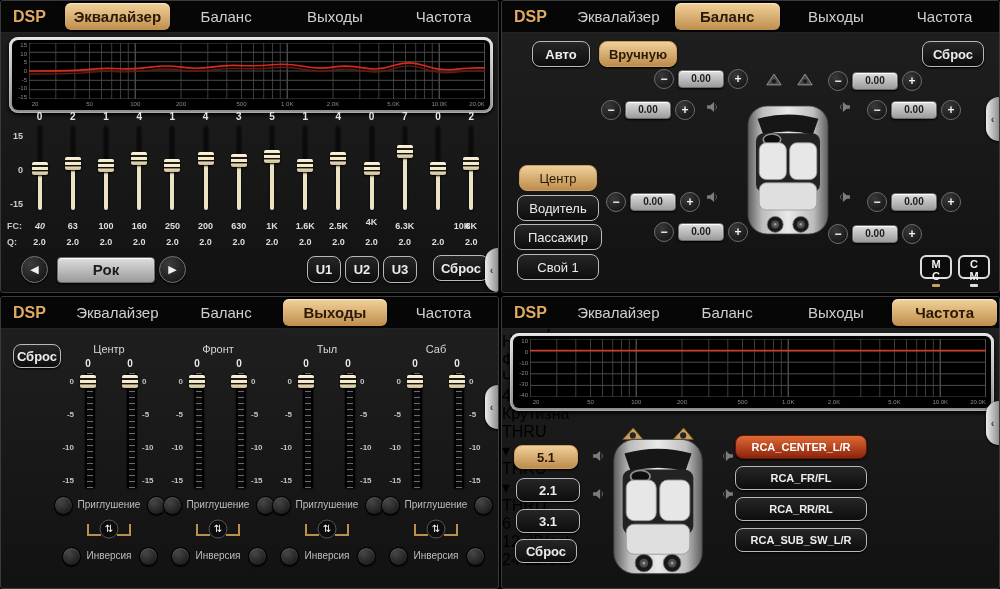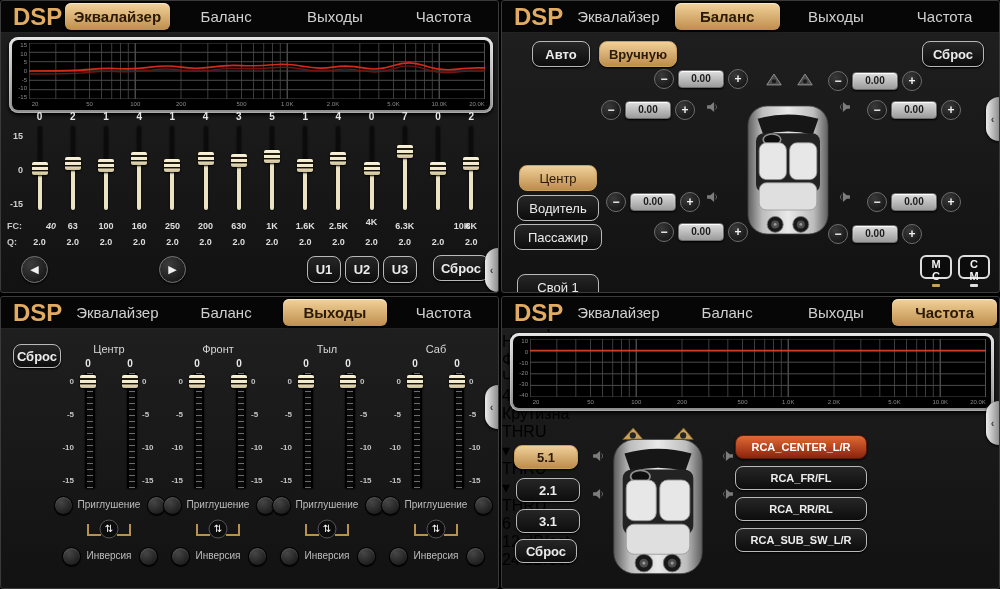--- a/index.html
+++ b/index.html
@@ -2,21 +2,21 @@
 <html><head>
 <meta charset="utf-8">
 <style>
   html,body{margin:0;padding:0;background:#000;}
   body{width:1000px;height:589px;position:relative;font-family:"Liberation Sans",sans-serif;-webkit-font-smoothing:antialiased;overflow:hidden;}
   .panel{position:absolute;width:497px;height:291px;background:linear-gradient(180deg,#202020,#121212);border:1px solid #3a3a3a;border-radius:3px;overflow:hidden;}
   #p-eq{left:0;top:0}#p-bal{left:501px;top:0}#p-out{left:0;top:296px}#p-frq{left:501px;top:296px}
 
   
   .tabbar{position:absolute;left:0;top:0;right:0;height:31px;background:#060606;display:flex;align-items:center;padding-left:12px;border-bottom:1px solid #232323;}
-  .brand{width:50px;font-size:24px;font-weight:bold;color:#e2ab62;text-shadow:0 1px 1px #000;}
+  .brand{width:50px;font-size:16px;font-weight:bold;color:#e2ab62;text-shadow:0 1px 1px #000;}
   .tab{flex:1;text-align:center;font-size:15px;color:#cfcfcf;height:27px;line-height:27px;border-radius:6px;margin:0 2px;cursor:default;}
   .tab.active{background:linear-gradient(180deg,#f2d29a,#bf8e4d);color:#2a1a06;font-weight:bold;box-shadow:0 1px 3px #000,inset 0 1px 1px rgba(255,255,255,.55);}
 
   
   .bezel{position:absolute;left:8px;top:36px;width:478px;background:linear-gradient(180deg,#e3e3e3,#8b8b8b);border-radius:9px;padding:3px;box-shadow:0 2px 4px #000,inset 0 0 2px #fff;}
   .plotwrap{position:relative;background:#000;border-radius:6px;overflow:hidden;}
   .ylab{position:absolute;left:2px;top:2px;bottom:10px;width:13px;display:flex;flex-direction:column;justify-content:space-between;font-size:6px;color:#8a8a8a;text-align:right;}
   .svgbox{position:absolute;left:17px;top:3px;}
   .xlab{position:absolute;left:17px;bottom:1px;height:8px;right:2px;font-size:6px;color:#8a8a8a;}
   .xlab span{position:absolute;transform:translateX(-50%);}
@@ -263,21 +263,21 @@
       </div>
     </div>
   <div id="eq-side">
       <div class="sidescale" style="left: 2px; top: 130px;">15</div>
       <div class="sidescale" style="left: 2px; top: 164px;">0</div>
       <div class="sidescale" style="left: 2px; top: 198px;">-15</div>
     </div>
   <div class="row-label" style="top:220px">FC:</div>
   <div class="row-label" style="top:236px">Q:</div>
   <div id="eq-fcq">
-      <div class="fcq" style="left: 32px; top: 220px; font-style: italic;">40</div>
+      <div class="fcq" style="left: 21px; top: 220px; font-style: italic;">40</div>
       <div class="fcq" style="left: 20.6px; top: 236px;">2.0</div>
       <div class="fcq" style="left: 53.8px; top: 220px;">63</div>
       <div class="fcq" style="left: 53.8px; top: 236px;">2.0</div>
       <div class="fcq" style="left: 87px; top: 220px;">100</div>
       <div class="fcq" style="left: 87px; top: 236px;">2.0</div>
       <div class="fcq" style="left: 120.2px; top: 220px;">160</div>
       <div class="fcq" style="left: 120.2px; top: 236px;">2.0</div>
       <div class="fcq" style="left: 153.4px; top: 220px;">250</div>
       <div class="fcq" style="left: 153.4px; top: 236px;">2.0</div>
       <div class="fcq" style="left: 186.6px; top: 220px;">200</div>
@@ -295,20 +295,21 @@
       <div class="fcq" style="left: 385.8px; top: 220px;">6.3K</div>
       <div class="fcq" style="left: 385.8px; top: 236px;">2.0</div>
       <div class="fcq" style="left: 443px; top: 220px;">10K</div>
       <div class="fcq" style="left: 419px; top: 236px;">2.0</div>
       <div class="fcq" style="left: 452.2px; top: 220px;">8K</div>
       <div class="fcq" style="left: 452.2px; top: 236px;">2.0</div>
     </div>
   <button class="circ" style="left:20px;top:255px">
       <span>◀</span>
     </button>
+  <div class="silver preset">Рок</div>
   <button class="circ" style="left:158px;top:255px">
       <span>▶</span>
     </button>
   <div id="eq-mem">
       <div class="btn" style="position: absolute; left: 306px; top: 255px; width: 32px; height: 25px;">U1</div>
       <div class="btn" style="position: absolute; left: 344px; top: 255px; width: 32px; height: 25px;">U2</div>
       <div class="btn" style="position: absolute; left: 382px; top: 255px; width: 32px; height: 25px;">U3</div>
     </div>
   <button class="btn eq-reset">Сброс</button>
   <div class="handle" style="top:247px">
@@ -324,21 +325,21 @@
       <div class="tab">Выходы</div>
       <div class="tab">Частота</div>
     </header>
   <button class="btn mode" style="left:30px;top:40px;width:58px">Авто</button>
   <button class="btn mode gold" style="left:97px;top:40px;width:78px">Вручную</button>
   <button class="btn mode" style="left:420px;top:40px;width:62px">Сброс</button>
   <div id="bal-pos">
       <div class="posbtn gold" style="left: 17px; top: 164px; width: 76px;">Центр</div>
       <div class="posbtn" style="left: 15px; top: 194px; width: 80px;">Водитель</div>
       <div class="posbtn" style="left: 12px; top: 223px; width: 86px;">Пассажир</div>
-      <div class="posbtn" style="left: 15px; top: 253px; width: 80px; margin-top: 20px;">Свой 1</div>
+      <div class="posbtn" style="left: 15px; top: 253px; width: 80px;">Свой 1</div>
     </div>
   <div class="carbox" id="bal-car" style="left:238px;top:90px;width:96px;height:158px"><svg viewBox="0 0 120 172" width="100%" height="100%" xmlns="http://www.w3.org/2000/svg">
   <defs>
           <linearGradient id="cgb" x1="0" y1="0" x2="1" y2="0">
     <stop offset="0" stop-color="#5f5f5f"></stop>
             <stop offset=".18" stop-color="#bdbdbd"></stop>
             <stop offset=".5" stop-color="#e9e9e9"></stop>
             <stop offset=".82" stop-color="#bdbdbd"></stop>
             <stop offset="1" stop-color="#5f5f5f"></stop>
           </linearGradient>

